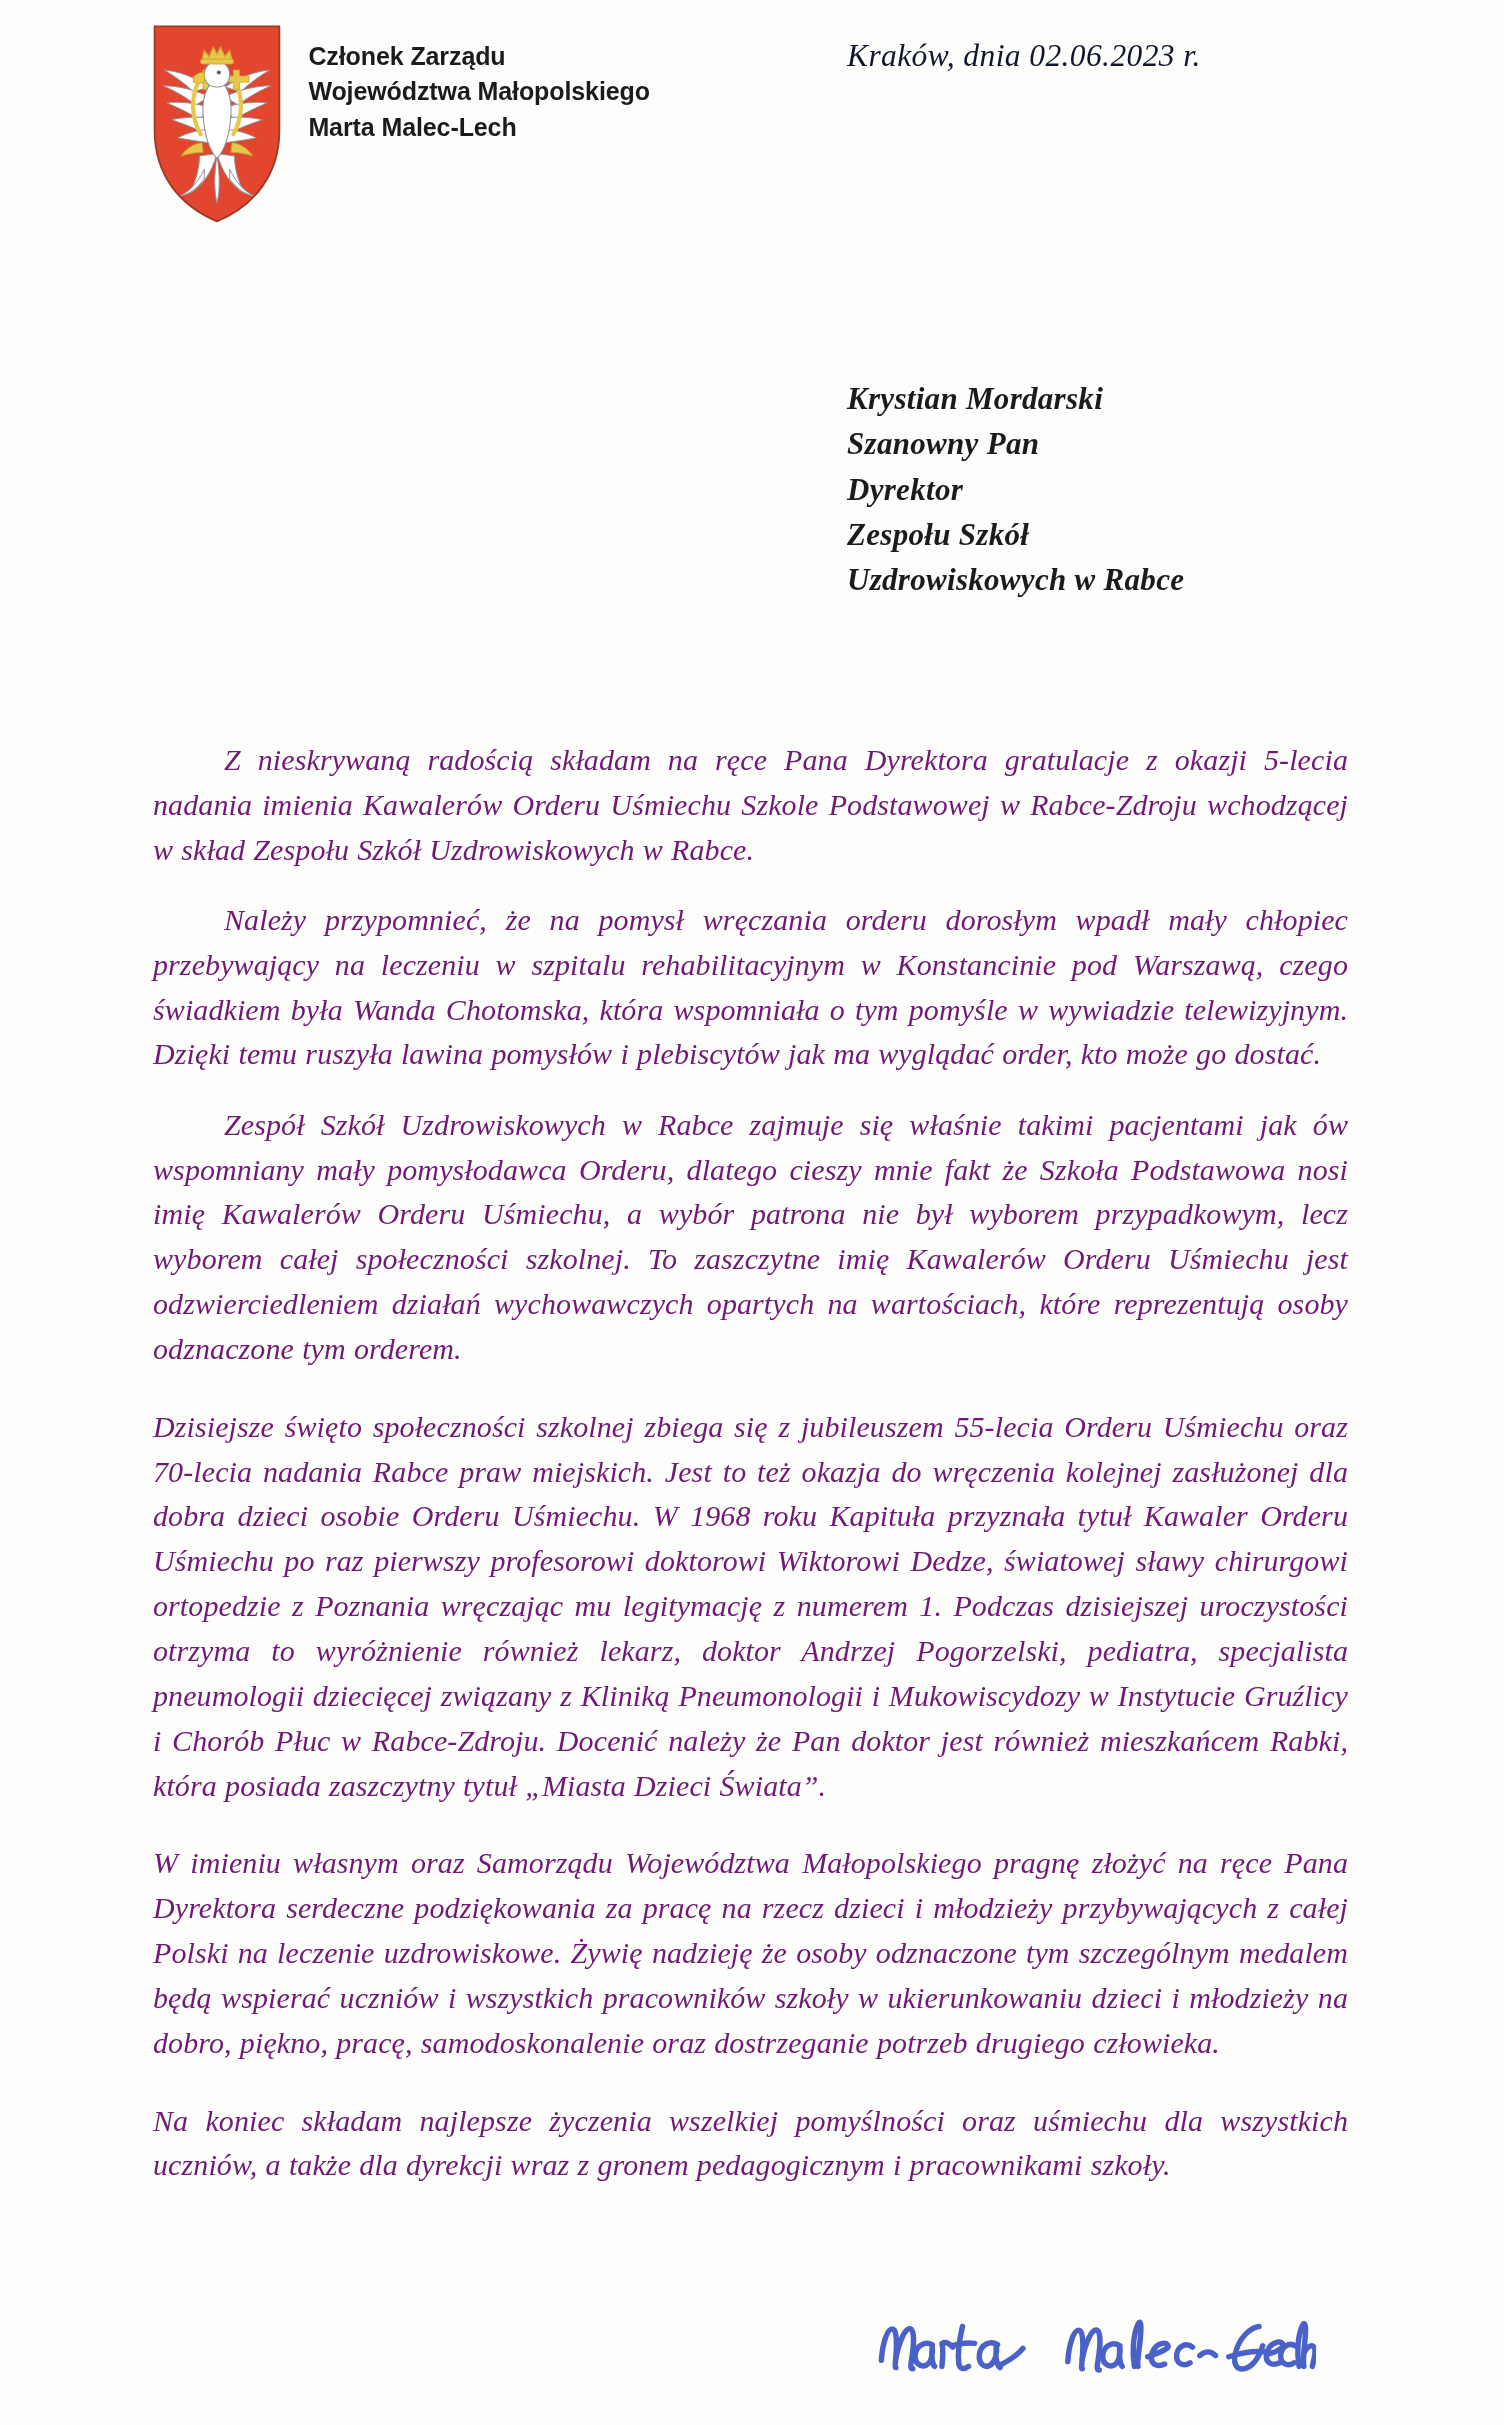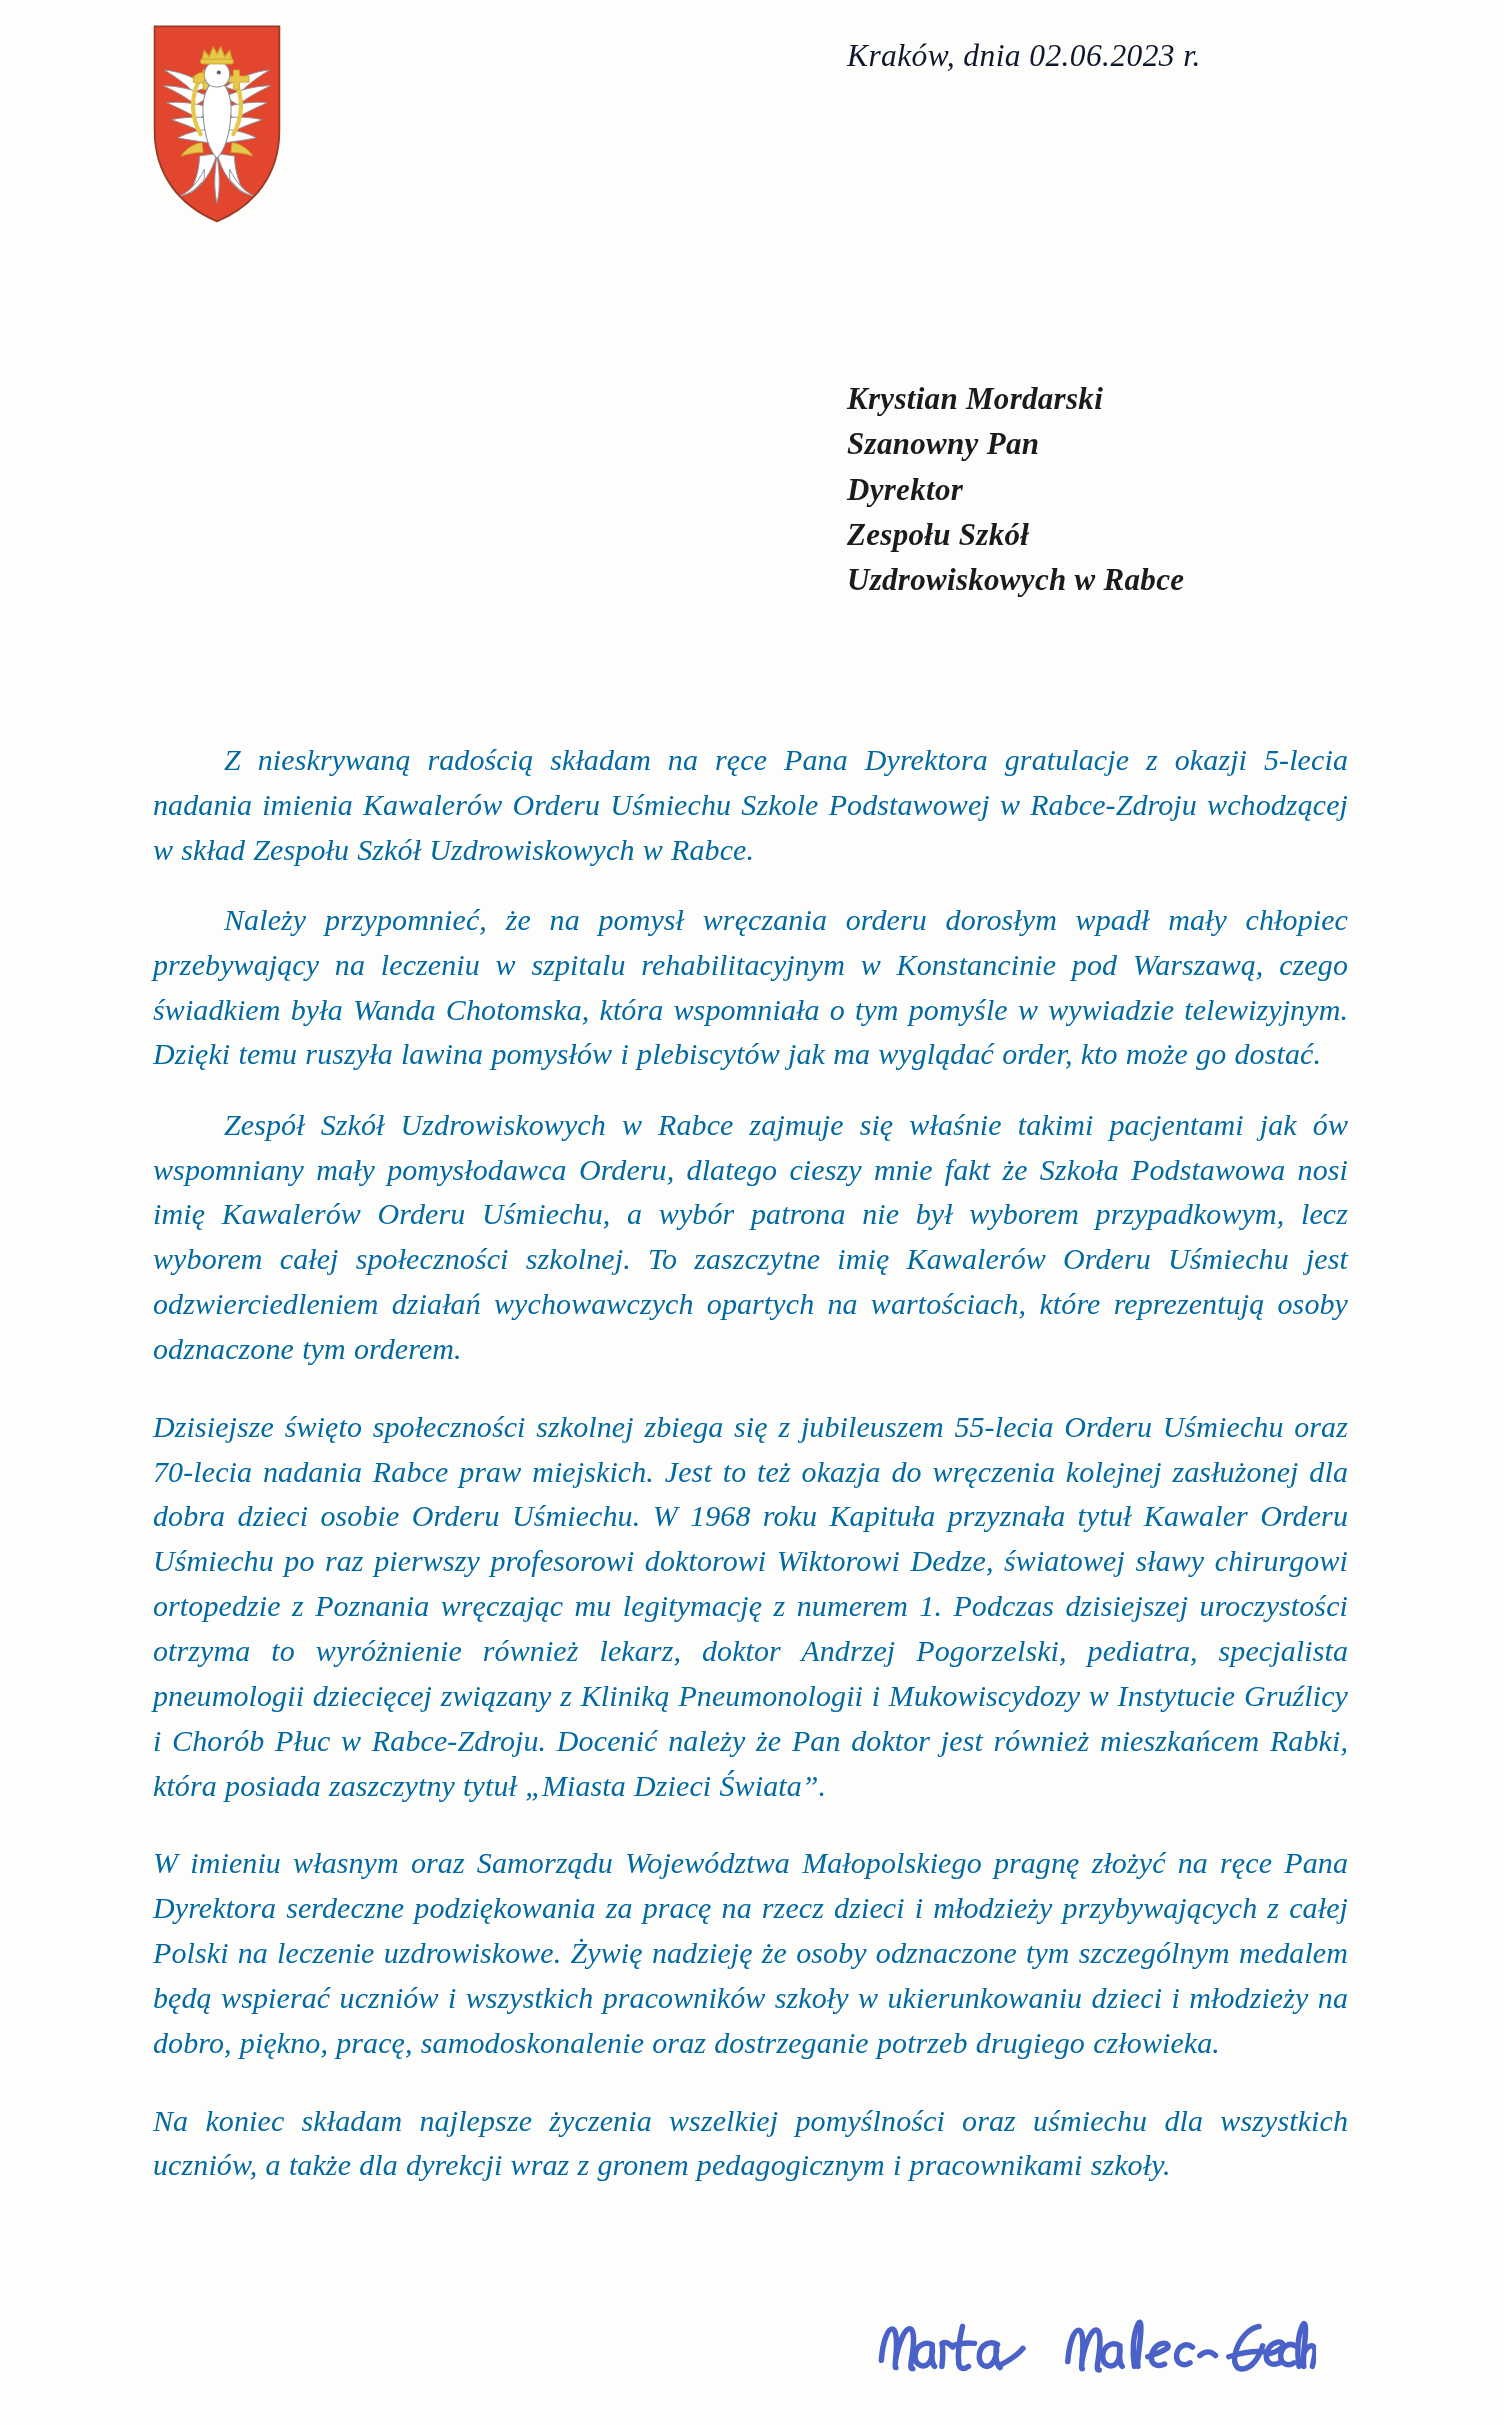--- a/index.html
+++ b/index.html
@@ -76,21 +76,21 @@
     position: absolute;
     top: 738px;
     left: 153px;
     width: 1195px;
   }
   .para {
     font-family: "Liberation Serif", serif;
     font-style: italic;
     font-size: 30px;
     line-height: 1.495;
-    color: #0369a1;
+    color: #701a75;
     text-align: justify;
     text-justify: inter-word;
     margin: 0 0 25.4px 0;
     letter-spacing: 0.1px;
     word-spacing: 0.6px;
   }
   .para.indent { text-indent: 71px; }
   .para.gap-lg { margin-bottom: 33px; }
 
   
@@ -158,20 +158,25 @@
         <path d="M84 60 L88 44 L96 54 L103 38 L109 50 L115 38 L122 54 L130 44 L134 60 Z" fill="#E8C84A" stroke="#c9a82f" stroke-width="2"></path>
         <rect x="82" y="58" width="54" height="8" rx="3" fill="#E8C84A" stroke="#c9a82f" stroke-width="1.6"></rect>
 
         <g fill="#E8C84A" stroke="#c9a82f" stroke-width="1.6">
           <path d="M84 196 C70 198 58 206 50 218 C62 214 74 212 86 212 Z"></path>
           <path d="M134 196 C148 198 160 206 168 218 C156 214 144 212 132 212 Z"></path>
         </g>
       </svg>
     </div>
 
+    <div class="letterhead-text">
+      <div>Członek Zarządu</div>
+      <div>Województwa Małopolskiego</div>
+      <div>Marta Malec-Lech</div>
+    </div>
   </div>
 
   <div class="date-line">Kraków, dnia 02.06.2023 r.</div>
 
   <div class="addressee">
     <div>Krystian Mordarski</div>
     <div>Szanowny Pan</div>
     <div>Dyrektor</div>
     <div>Zespołu Szkół</div>
     <div>Uzdrowiskowych w Rabce</div>

